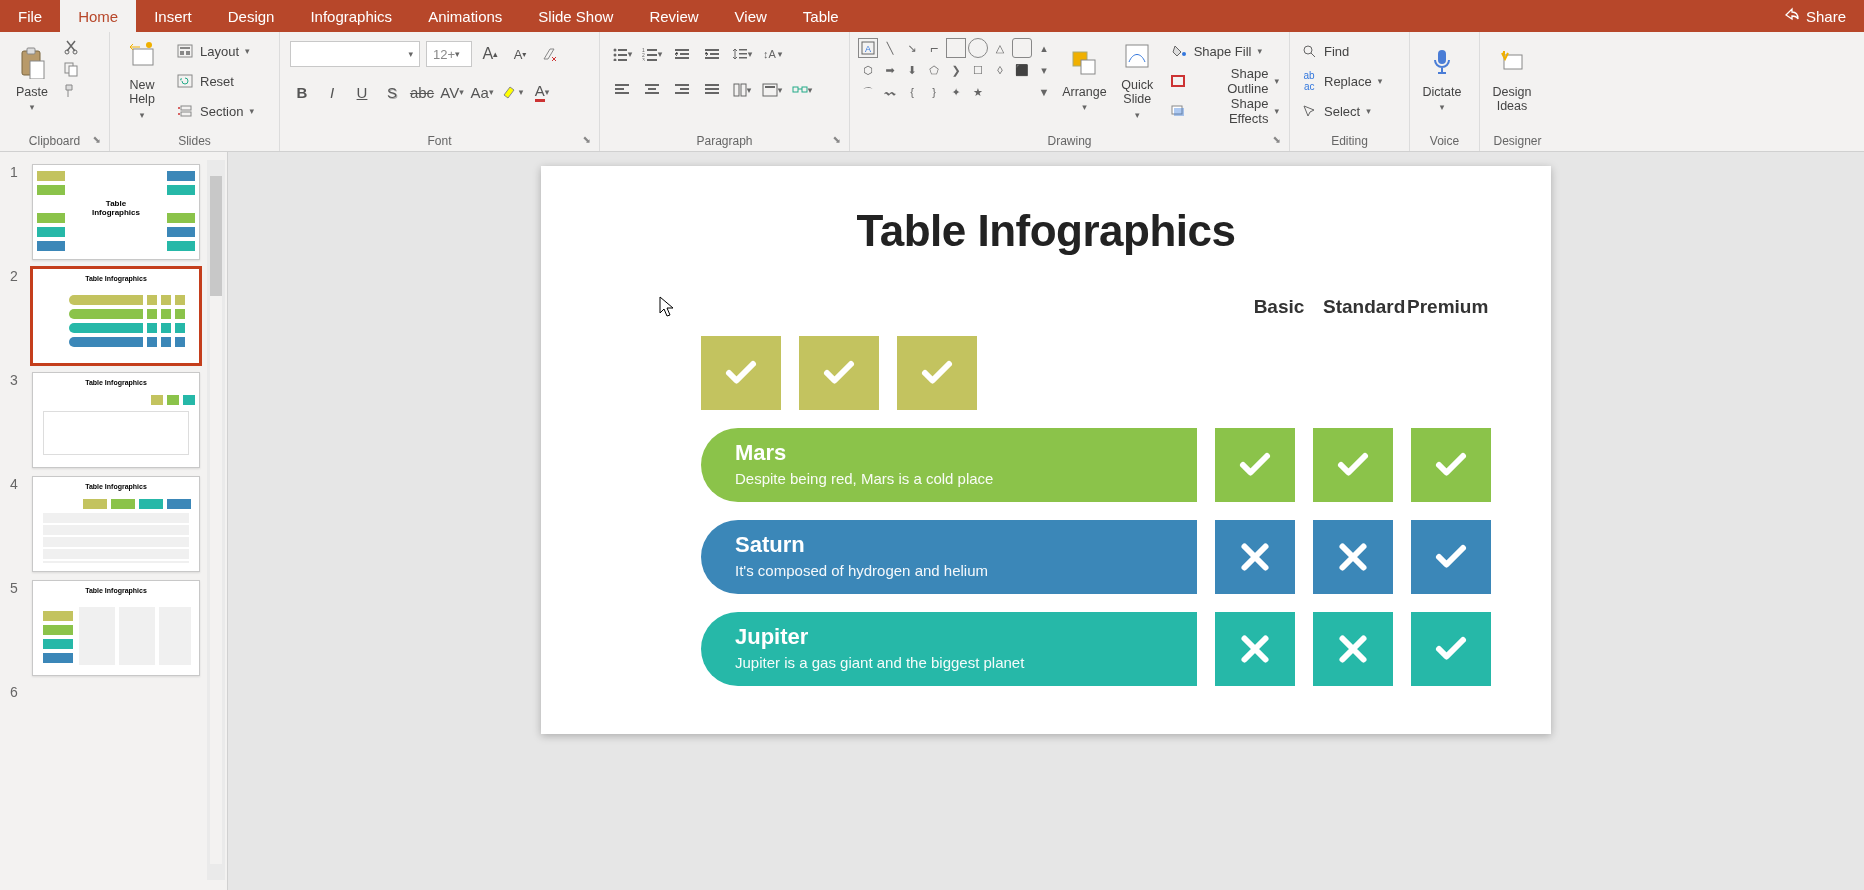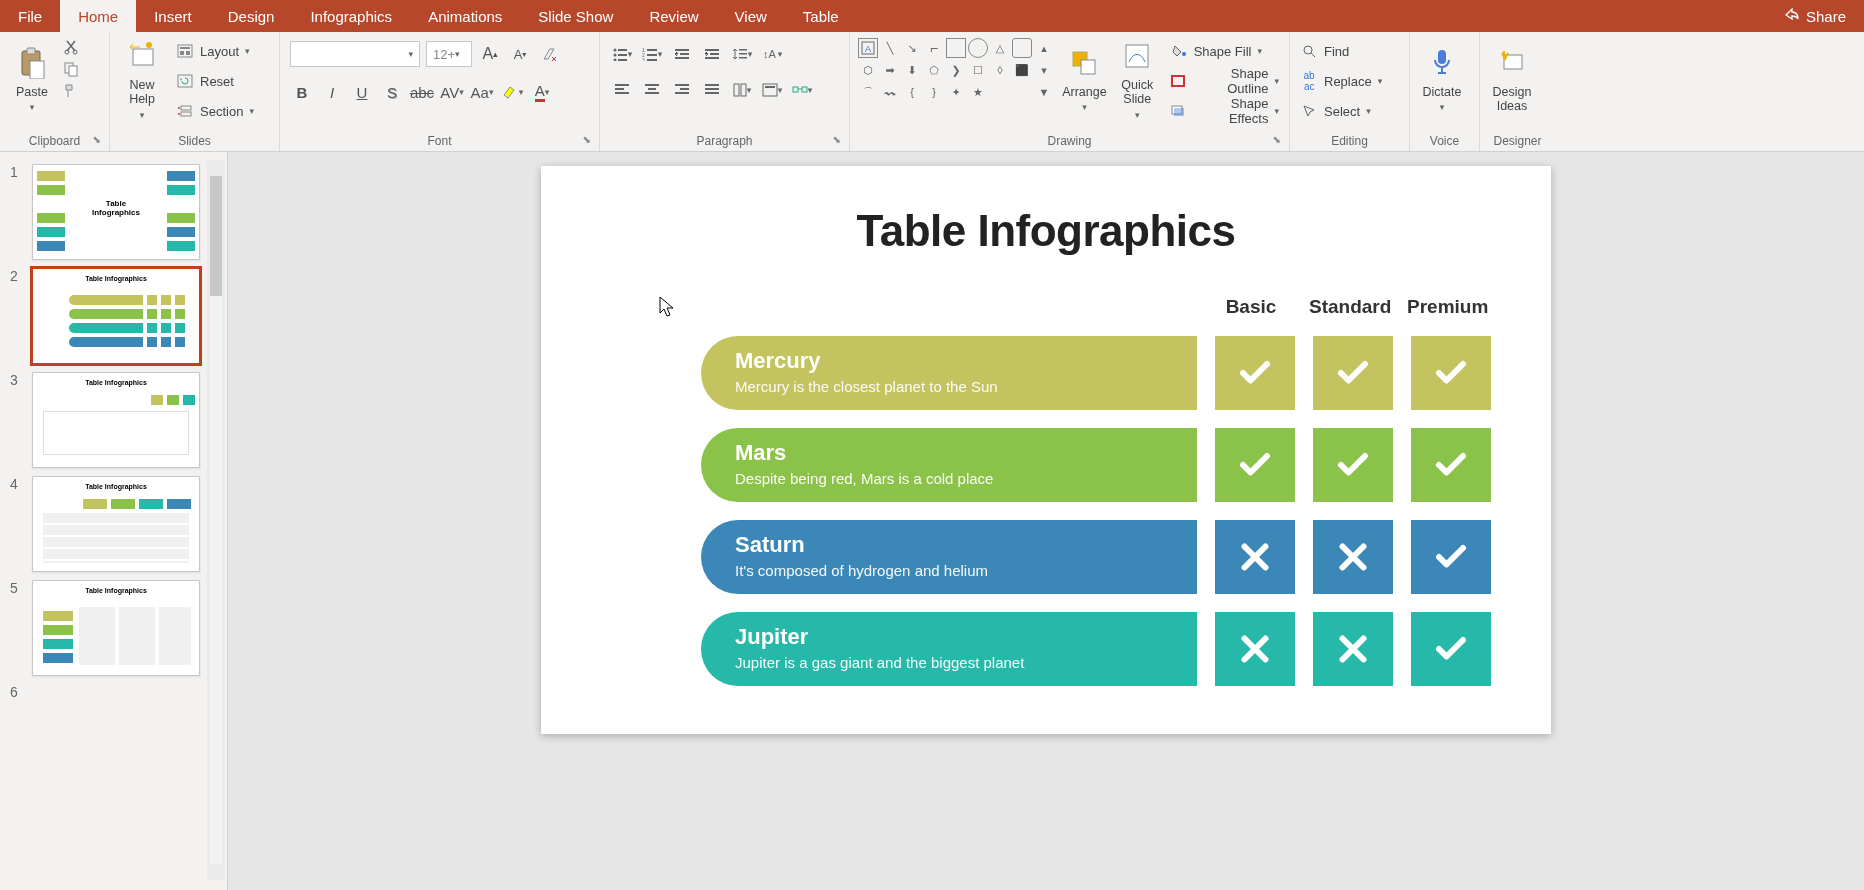--- a/index.html
+++ b/index.html
@@ -47,21 +47,21 @@
 .thumb.selected { outline: 3px solid #c43e1c; outline-offset: -1px; }
 .scrollbar { position: absolute; right: 2px; top: 8px; width: 18px; height: 720px; background: #eaeaea; }
 .scrollbar .track { position: absolute; top: 16px; bottom: 16px; left: 3px; right: 3px; background: #f3f2f1; }
 .scrollbar .sthumb { position: absolute; top: 16px; left: 3px; right: 3px; height: 120px; background: #c8c8c8; }
 
 .editor { flex: 1; background: #e6e6e6; display: flex; justify-content: center; padding-top: 14px; overflow: hidden; }
 .slide { width: 1010px; height: 568px; background: #fff; box-shadow: 0 2px 8px rgba(0,0,0,.25); padding: 40px 60px; position: relative; }
 .slide-title { text-align: center; font-size: 44px; font-weight: 700; color: #222; font-family: "Arial Black", Arial, sans-serif; letter-spacing: -0.5px; margin-bottom: 40px; }
 
 .info-table { display: flex; flex-direction: column; gap: 18px; margin-left: 100px; }
-.header-row { display: flex; justify-content: flex-end; gap: 18px; padding-right: 4px; }
+.header-row { display: flex; justify-content: flex-end; gap: 4px; padding-right: 4px; }
 .header-row span { width: 80px; text-align: center; font-weight: 700; font-size: 19px; color: #333; }
 .row { display: flex; align-items: stretch; gap: 18px; height: 74px; }
 .label-pill { flex: 1; border-radius: 40px 0 0 40px; padding: 12px 20px 12px 34px; color: #fff; }
 .label-pill .name { font-weight: 700; font-size: 22px; }
 .label-pill .desc { font-size: 15px; margin-top: 4px; opacity: 0.95; }
 .cell { width: 80px; display: flex; align-items: center; justify-content: center; }
 .cell svg { width: 36px; height: 36px; }
 
 .c-olive { background: #c3c35f; }
 .c-green { background: #8bc34a; }
@@ -605,24 +605,20 @@
       </div>
       <div class="slide-title">Table Infographics</div>
       <div class="info-table">
         <div class="header-row">
           <span>Basic</span>
           <span>Standard</span>
           <span>Premium</span>
         </div>
         <div id="rows-container" style="display: flex; flex-direction: column; gap: 18px;">
             <div class="row">
-              <div class="label-pill c-olive">
-                <div class="name">Mercury</div>
-                <div class="desc">Mercury is the closest planet to the Sun</div>
-              </div>
               <div class="cell c-olive">
                 <span style="display: flex;">
                   <svg viewBox="0 0 24 24">
                     <path d="M4 12l5 5L20 6" fill="none" stroke="#fff" stroke-width="4" stroke-linecap="round" stroke-linejoin="round"></path>
                   </svg>
                 </span>
               </div>
               <div class="cell c-olive">
                 <span style="display: flex;">
                   <svg viewBox="0 0 24 24">

